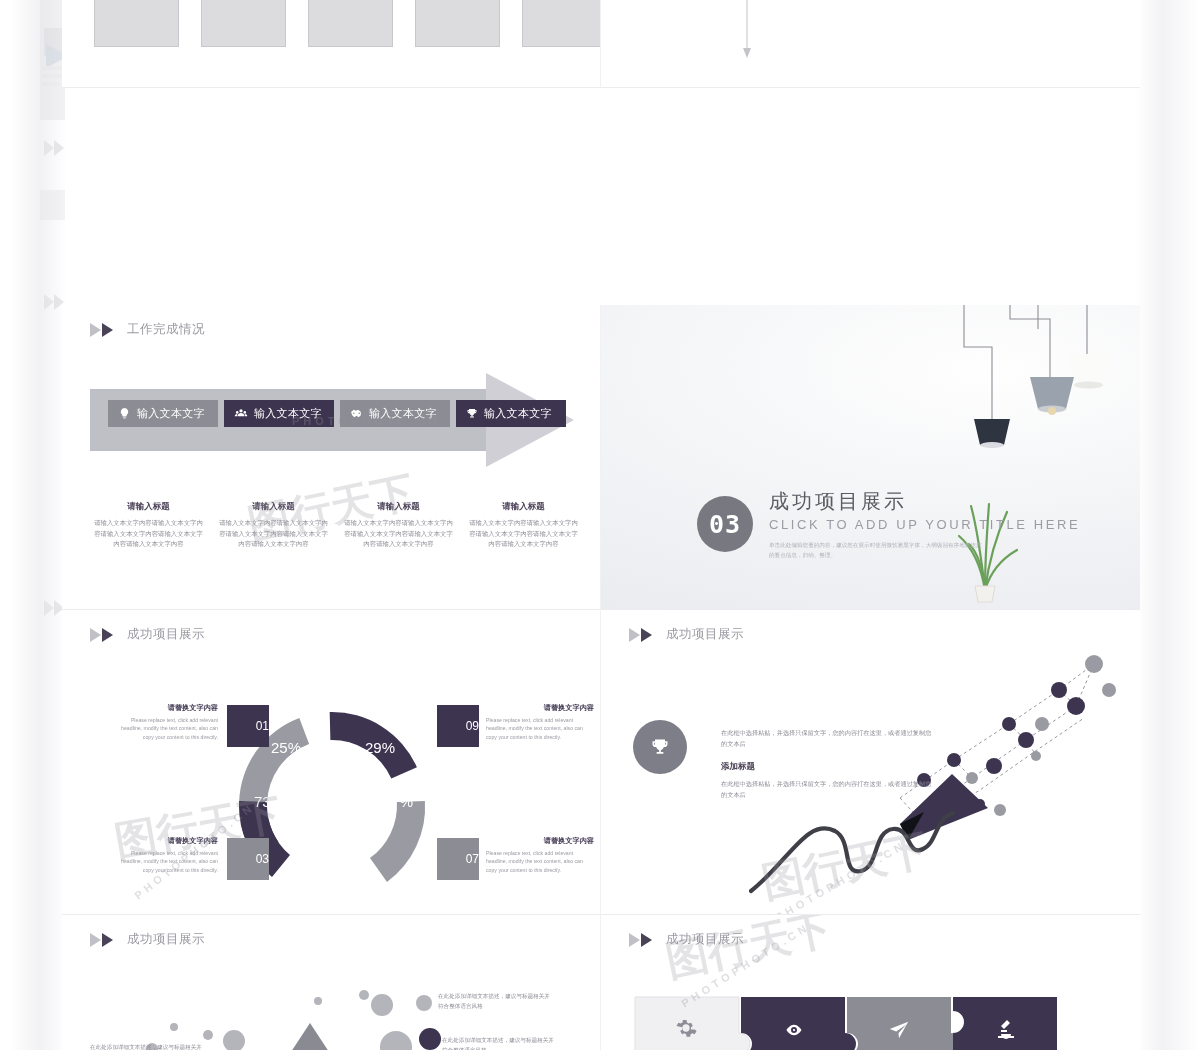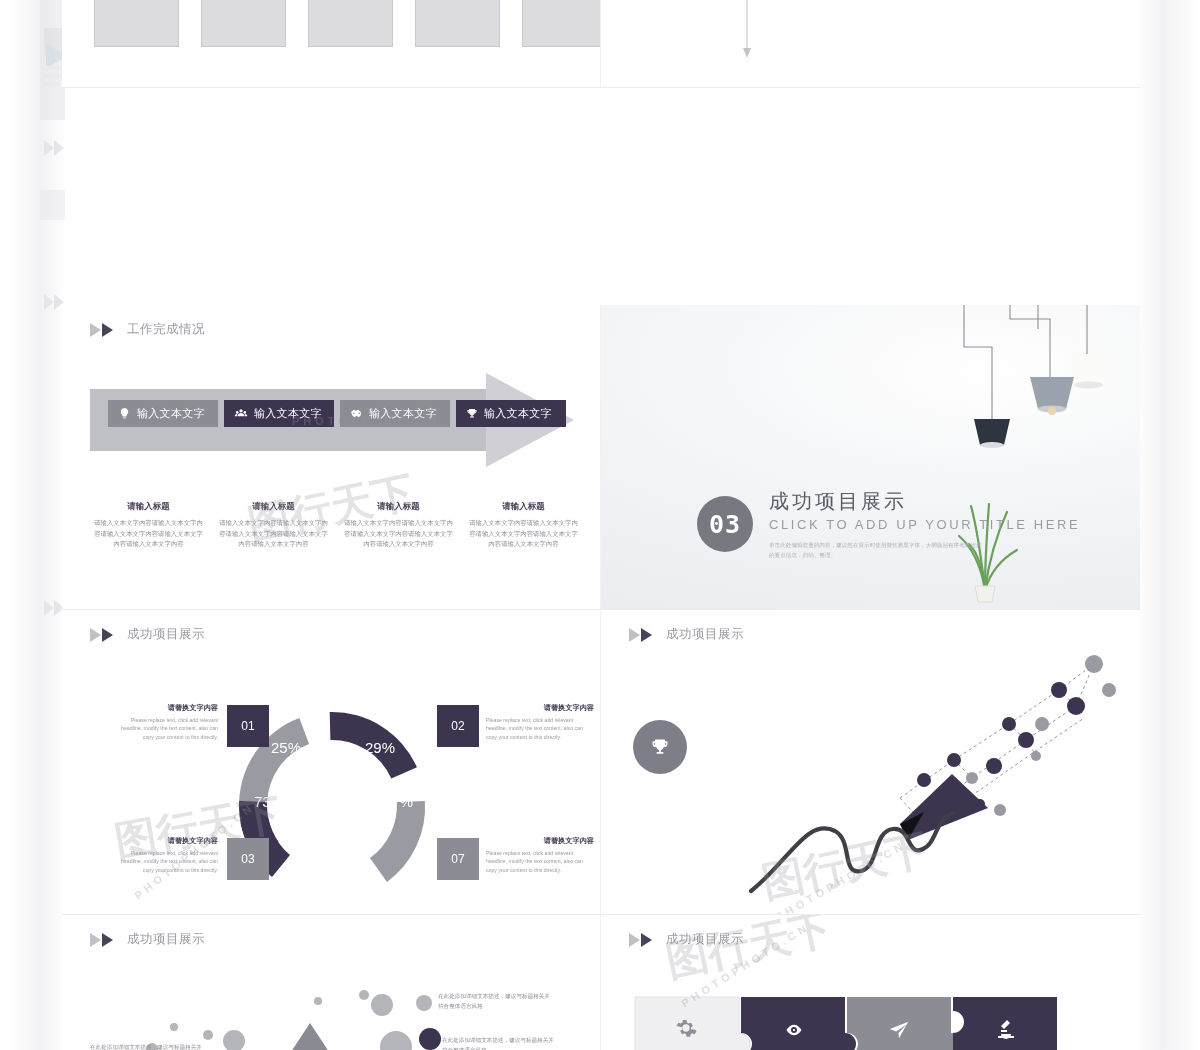--- a/index.html
+++ b/index.html
@@ -84,21 +84,21 @@
   }
   .cover-t1 { font-size: 20px; color: #5b5b63; letter-spacing: 3px; line-height: 1.15; }
   .cover-t2 { font-size: 13px; color: #9b9ba3; letter-spacing: 2.6px; margin-top: 4px; }
   .cover-t3 { font-size: 5.6px; color: #b0b0b8; line-height: 1.75; margin-top: 9px; max-width: 215px; }
 
   .lamp-cords { position: absolute; right: 18px; top: -6px; }
   .plant { position: absolute; right: 118px; bottom: 6px; }
 
   
   .donut-wrap { position: absolute; left: 0; top: 0; width: 539px; height: 305px; }
-  .num-box { position: absolute; width: 42px; height: 42px; display:flex; align-items:center; justify-content:center;
+  .num-box { position: absolute; width: 42px; height: 42px; display:flex; align-items:center; justify-content:flex-end;
              font-size: 12px; color:#fff; font-family:"Liberation Sans",sans-serif; }
   .nb-dark { background:#3d3450; }
   .nb-gray { background:#8c8c94; }
   .lbl { position: absolute; width: 108px; }
   .lbl .h { font-size: 7.2px; font-weight: bold; color: #403752; margin-bottom: 3px; text-align: right; }
   .lbl .p { font-size: 5.2px; color: #9b9ba3; line-height: 1.6; }
   .lbl.right-al { text-align: right; }
   .lbl.left-al  { text-align: left; }
 
   
@@ -331,21 +331,21 @@
 
         <div class="num-box nb-dark" style="left:165px; top:95px;">
           <span>01</span>
         </div>
         <div class="lbl right-al" style="left:48px; top:93px;">
           <div class="h">请替换文字内容</div>
           <div class="p">Please replace text, click add relevant headline, modify the text content, also can copy your content to this directly.</div>
         </div>
 
         <div class="num-box nb-dark" style="left:375px; top:95px;">
-          <span>02</span>
+          <span>09</span>
         </div>
         <div class="lbl left-al" style="left:424px; top:93px;">
           <div class="h">请替换文字内容</div>
           <div class="p">Please replace text, click add relevant headline, modify the text content, also can copy your content to this directly.</div>
         </div>
 
         <div class="num-box nb-gray" style="left:165px; top:228px;">
           <span>03</span>
         </div>
         <div class="lbl right-al" style="left:48px; top:226px;">
@@ -414,20 +414,25 @@
       <svg width="230" height="90" viewBox="0 0 230 90" style="position:absolute;left:148px;top:195px">
         <path d="M2 86 C40 56 58 12 86 26 C104 36 92 70 112 66 C130 62 124 26 144 24 C162 22 158 52 174 44 C188 38 186 14 204 8" fill="none" stroke="#3f3f48" stroke-width="4.2" stroke-linecap="round"></path>
       </svg>
 
       <div class="circ-icon" style="left:32px; top:110px;">
         <svg width="20" height="20" viewBox="0 0 24 24">
             <path fill="#fff" d="M6 3h12v2h3v3a4 4 0 0 1-4 4h-.4A6 6 0 0 1 13 15.8V18h3v2H8v-2h3v-2.2A6 6 0 0 1 7.4 12H7a4 4 0 0 1-4-4V5h3zm0 4H5v1a2 2 0 0 0 1 1.7zm12 0v2.7A2 2 0 0 0 19 8V7z"></path>
           </svg>
       </div>
 
+      <div class="pen-txt" style="left:120px; top:118px;">
+        <div class="p">在此框中选择粘贴，并选择只保留文字，您的内容打在这里，或者通过复制您的文本后</div>
+        <div class="h">添加标题</div>
+        <div class="p">在此框中选择粘贴，并选择只保留文字，您的内容打在这里，或者通过复制您的文本后</div>
+      </div>
 
       <div class="watermark wm-cn" style="left:160px; top:228px; transform:rotate(-12deg);">图行天下</div>
       <div class="watermark wm-txt" style="left:165px; top:265px; transform:rotate(-30deg);">PHOTOPHOTO.CN</div>
     </div>
 
     <div class="slide">
       <div class="sec-head">
         <span class="chev">
           <svg width="30" height="14" viewBox="0 0 30 14">
             <polygon points="0,0 11,7 0,14" fill="#c0c0c6"></polygon>

